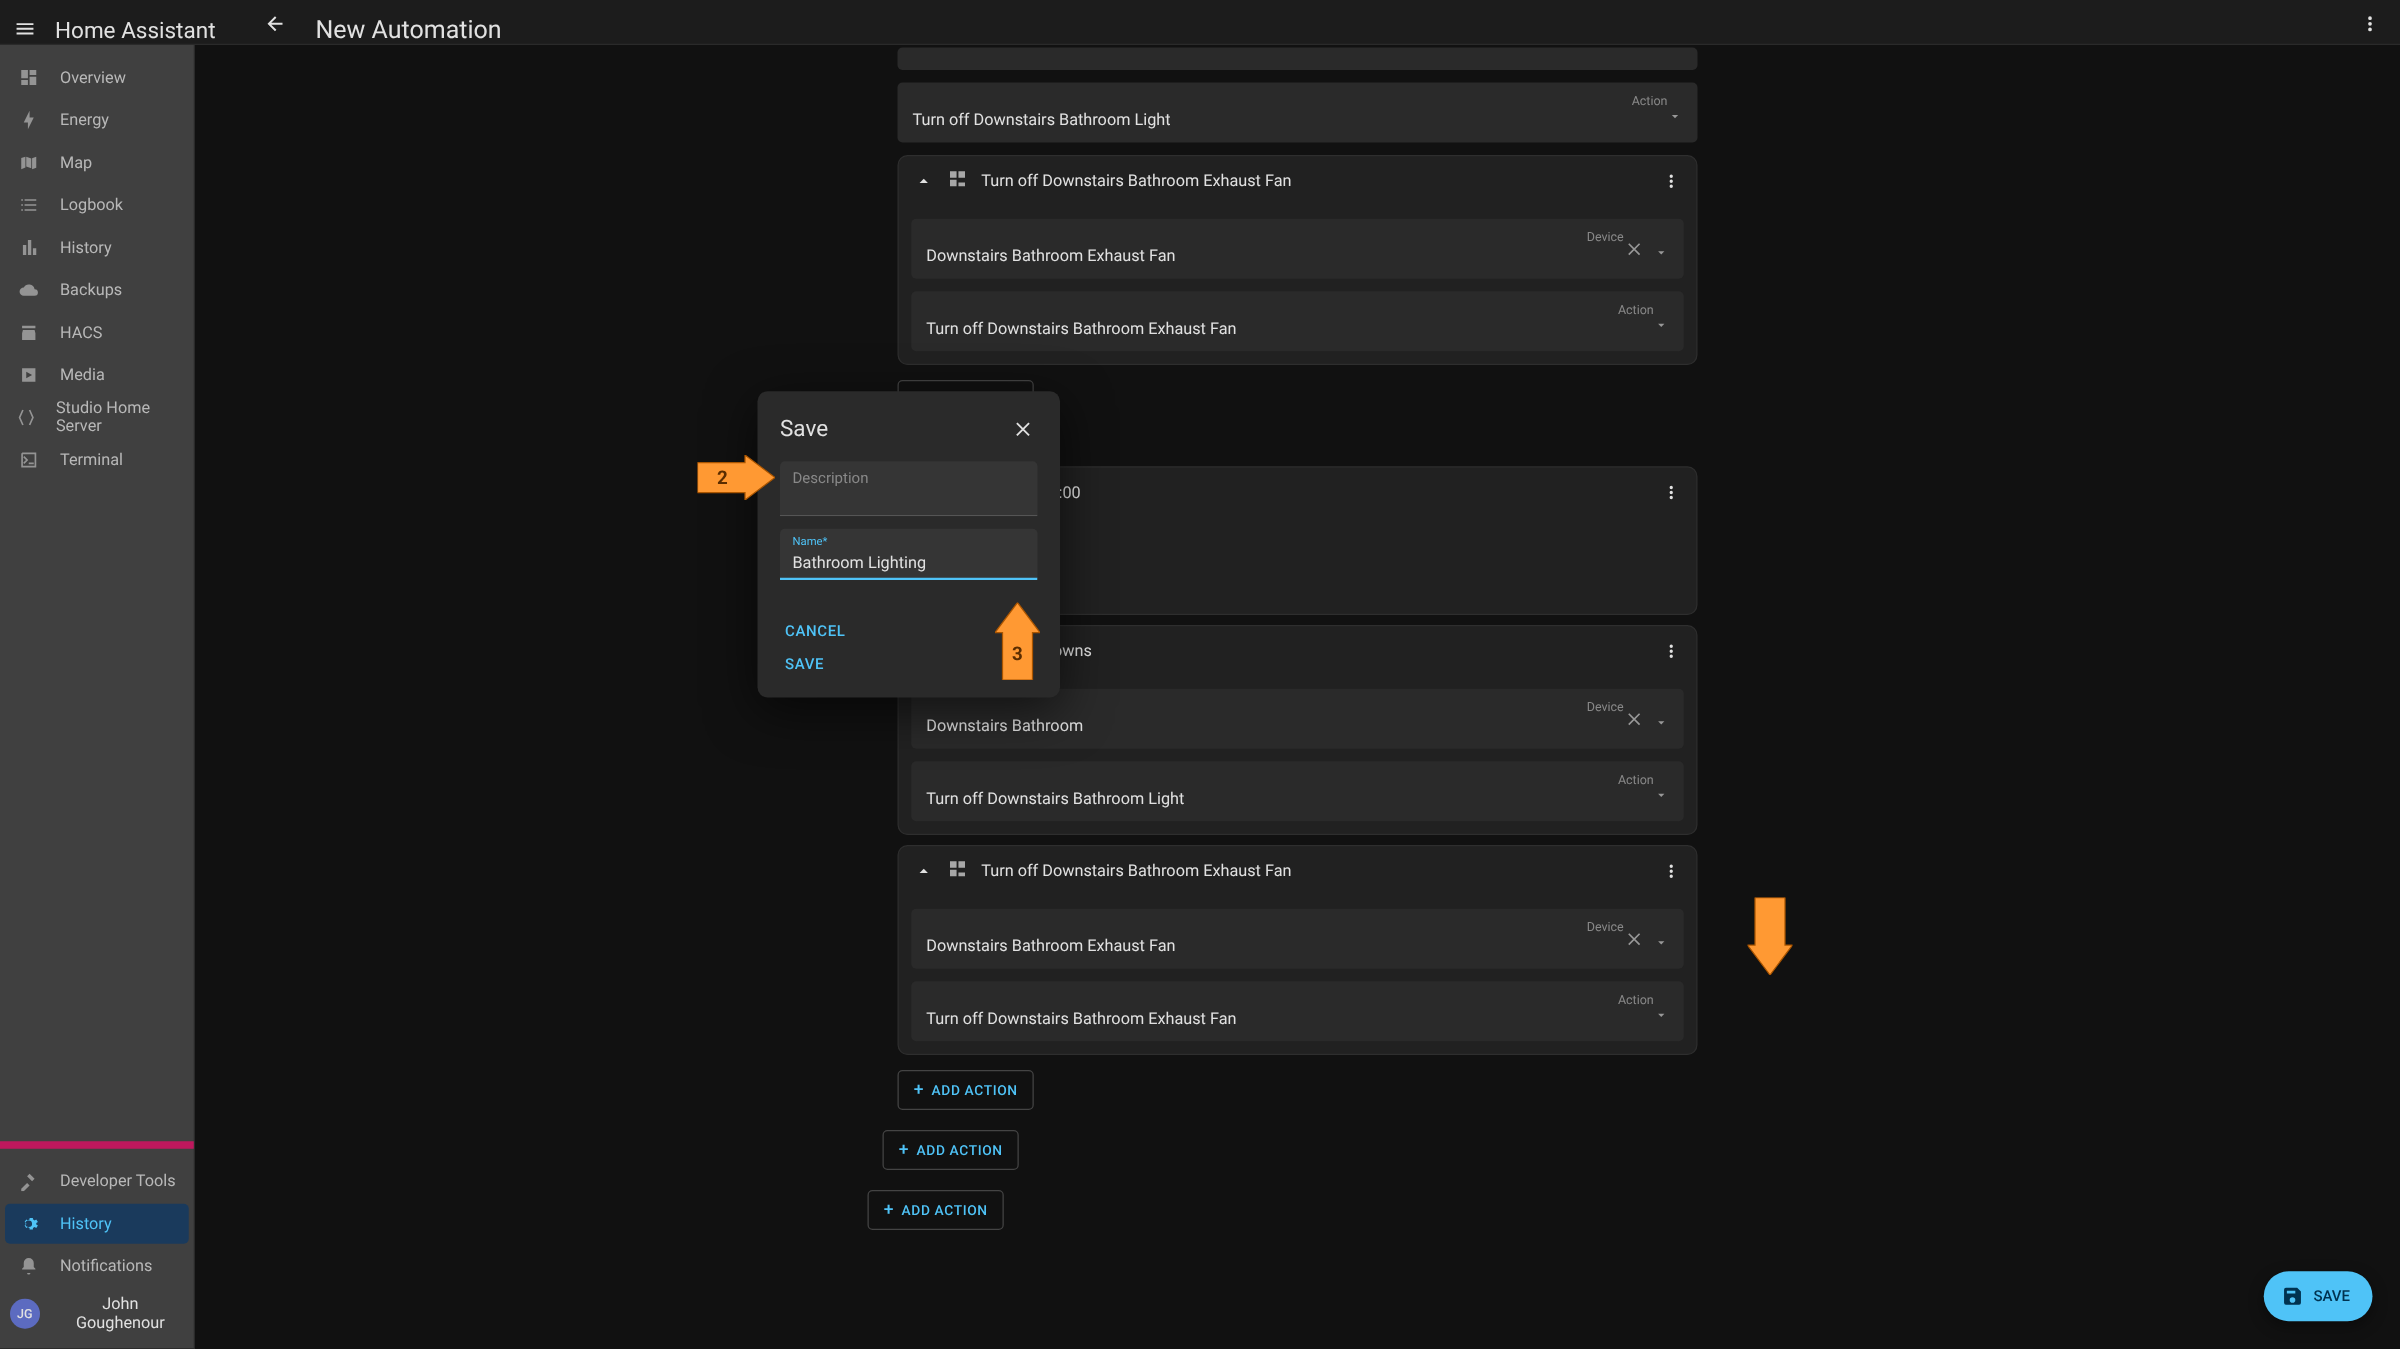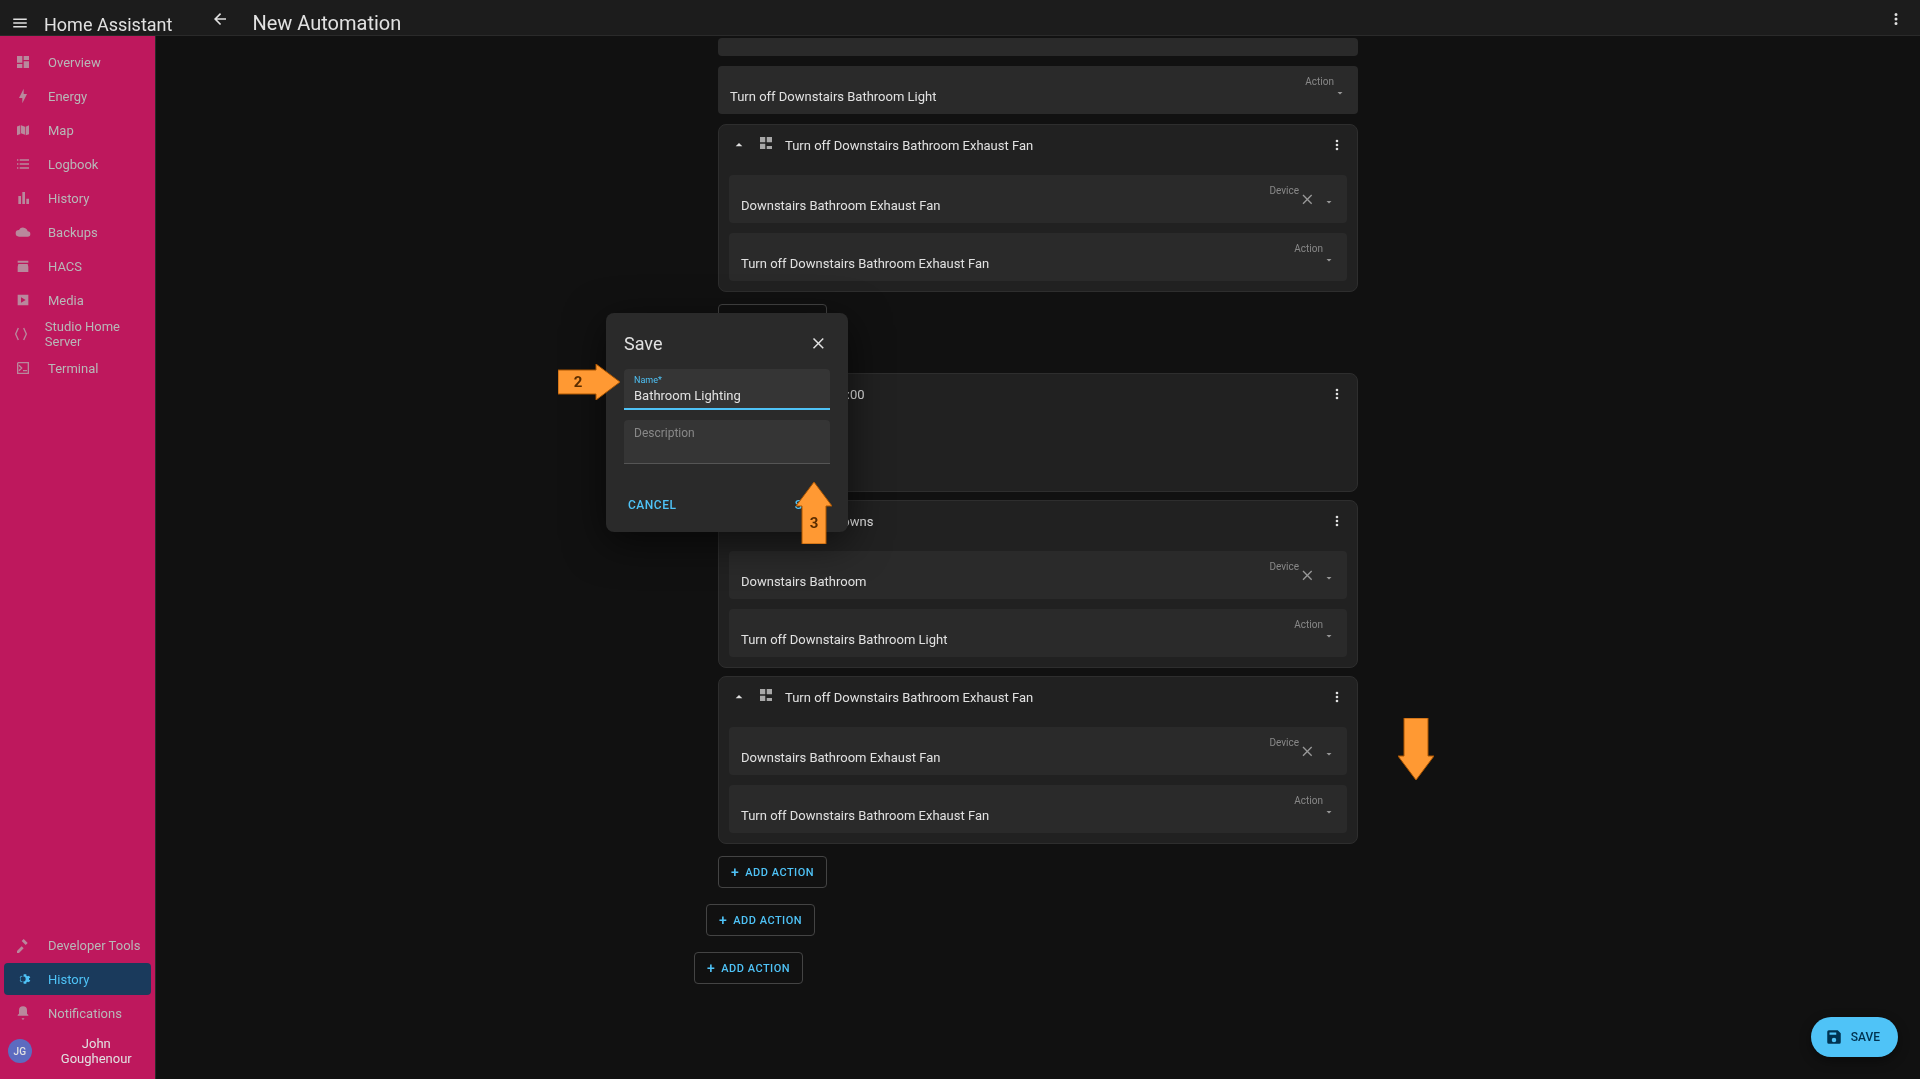--- a/index.html
+++ b/index.html
@@ -8,21 +8,21 @@
 
 .topbar { height: 36px; background: #1c1c1c; display: flex; align-items: flex-end; padding: 0 8px; border-bottom: 1px solid #2a2a2a; }
 .hamburger { width: 24px; height: 24px; display: flex; align-items: center; justify-content: center; cursor: pointer; margin-right: 12px; }
 .app-title { font-size: 18px; font-weight: 400; color: #e1e1e1; margin-right: 32px; }
 .back-btn { width: 32px; height: 32px; display: flex; align-items: center; justify-content: center; cursor: pointer; margin-right: 16px; }
 .page-title { font-size: 20px; font-weight: 400; }
 .topbar-right { margin-left: auto; display: flex; align-items: center; }
 .more-vert { width: 32px; height: 32px; display: flex; align-items: center; justify-content: center; cursor: pointer; }
 
 
-.sidebar { position: absolute; top: 36px; left: 0; width: 156px; bottom: 0; background: #be185d; border-right: 1px solid #2a2a2a; display: flex; flex-direction: column; }
+.sidebar { position: absolute; top: 36px; left: 0; width: 156px; bottom: 0; background: #404040; border-right: 1px solid #2a2a2a; display: flex; flex-direction: column; }
 .sidebar-items { flex: 1; padding-top: 8px; overflow: hidden; }
 .sidebar-item { height: 32px; display: flex; align-items: center; padding: 0 8px; cursor: pointer; color: #b8b8b8; font-size: 13px; margin: 2px 4px; border-radius: 4px; }
 .sidebar-item.active { background: #1a3a5c; color: #4fc3f7; }
 .sidebar-item .icon { width: 22px; height: 22px; margin-right: 14px; display: flex; align-items: center; justify-content: center; opacity: 0.7; }
 .sidebar-item.active .icon { opacity: 1; }
 .sidebar-bottom { border-top: 6px solid #be185d; padding: 8px 0; }
 .sidebar-user { height: 40px; display: flex; align-items: center; padding: 0 8px; cursor: pointer; font-size: 13px; text-align: center; }
 .avatar { width: 24px; height: 24px; border-radius: 50%; background: #5c6bc0; display: flex; align-items: center; justify-content: center; font-size: 10px; font-weight: 500; margin-right: 14px; }
 
 
@@ -68,21 +68,21 @@
 .dialog { position: absolute; left: 606px; top: 313px; width: 242px; background: #2a2a2a; border-radius: 8px; padding: 0; z-index: 101; box-shadow: 0 10px 40px rgba(0,0,0,0.6); }
 .dialog-header { display: flex; align-items: center; padding: 18px 18px 14px 18px; }
 .dialog-title { font-size: 18px; font-weight: 400; flex: 1; }
 .dialog-close { width: 24px; height: 24px; display: flex; align-items: center; justify-content: center; cursor: pointer; }
 .dialog-body { padding: 0 18px 14px 18px; }
 .dialog-field { background: #353535; border-radius: 4px 4px 0 0; padding: 6px 10px 4px 10px; margin-bottom: 10px; border-bottom: 2px solid #4fc3f7; }
 .dialog-field.desc { border-bottom: 1px solid #555; height: 44px; }
 .dialog-field-label { font-size: 9px; color: #4fc3f7; }
 .dialog-field.desc .dialog-field-label { color: #888; font-size: 12px; }
 .dialog-input { width: 100%; background: transparent; border: none; color: #e1e1e1; font-size: 13px; outline: none; }
-.dialog-actions { display: flex; justify-content: space-between; padding: 4px 18px 14px 18px; }
+.dialog-actions { display: flex; justify-content: space-between; padding: 4px 18px 14px 18px; flex-direction: column; }
 .dialog-btn { color: #4fc3f7; font-size: 12px; font-weight: 500; letter-spacing: 0.5px; cursor: pointer; padding: 6px 4px; }
 
 
 .fab { position: absolute; right: 22px; bottom: 22px; height: 40px; background: #4fc3f7; border-radius: 20px; display: flex; align-items: center; padding: 0 18px 0 14px; color: #003250; font-size: 12px; font-weight: 500; cursor: pointer; z-index: 50; box-shadow: 0 4px 12px rgba(0,0,0,0.4); }
 .fab-icon { width: 18px; height: 18px; margin-right: 8px; }
 
 
 .arrow { position: absolute; z-index: 200; }
 .arrow svg { display: block; }
 
@@ -452,26 +452,26 @@
 <div class="dialog">
   <div class="dialog-header">
     <div class="dialog-title">Save</div>
     <div class="dialog-close">
         <svg width="18" height="18" viewBox="0 0 24 24">
           <path d="M19 6L6 19M6 6l13 13" stroke="currentColor" stroke-width="2" fill="none"></path>
         </svg>
       </div>
   </div>
   <div class="dialog-body">
+    <div class="dialog-field desc">
+      <div class="dialog-field-label">Description</div>
+    </div>
     <div class="dialog-field">
       <div class="dialog-field-label">Name*</div>
       <input class="dialog-input" value="Bathroom Lighting" style="">
-    </div>
-    <div class="dialog-field desc">
-      <div class="dialog-field-label">Description</div>
     </div>
   </div>
   <div class="dialog-actions">
     <div class="dialog-btn">CANCEL</div>
     <div class="dialog-btn">SAVE</div>
   </div>
 </div>
 
 <div class="fab">
   <span class="fab-icon"><svg viewBox="0 0 24 24" fill="#003250">

